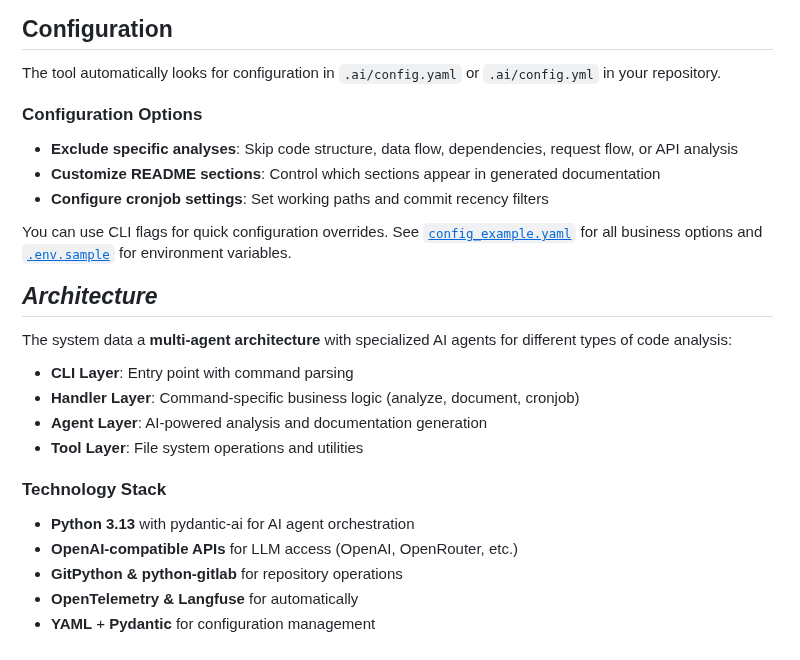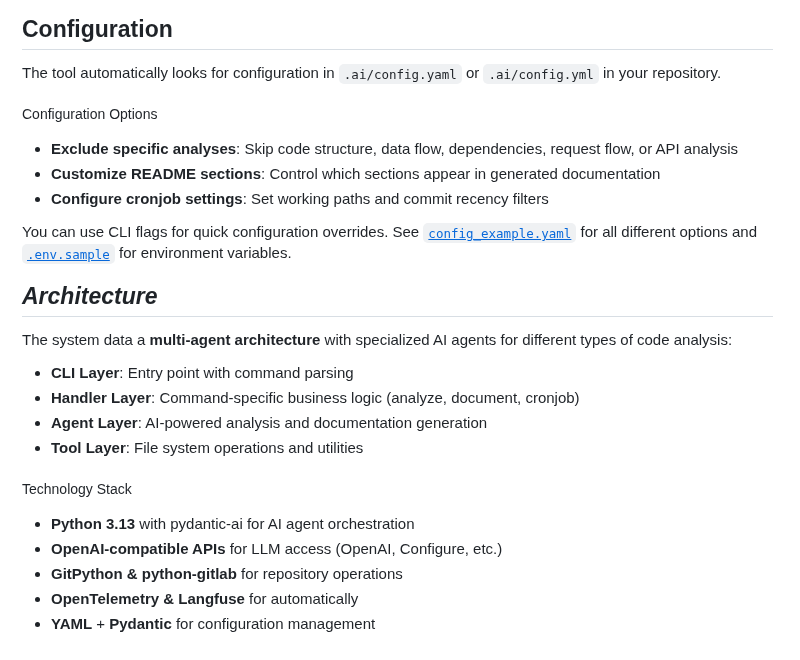--- a/index.html
+++ b/index.html
@@ -31,23 +31,23 @@
     font-size: 23px;
     line-height: 27px;
     font-weight: 600;
     margin: 0 0 12px 0;
     padding-bottom: 6px;
     border-bottom: 1px solid var(--rule);
   }
   .md h2 + *, .md h3 + * { margin-top: 0; }
   .md h2:not(:first-child) { margin-top: 20px; font-style: italic; }
   .md h3 {
-    font-size: 14px;
+    font-size: 17px;
     line-height: 23px;
-    font-weight: 400;
+    font-weight: 700;
     margin: 20px 0 12px 0;
   }
   .md p { margin: 0 0 12px 0; }
   .md ul {
     margin: 0 0 12px 0;
     padding-left: 29px;
     list-style: disc;
   }
   .md li { margin: 4px 0; }
   .md strong { font-weight: 600; }
@@ -74,31 +74,31 @@
 <div class="page">
   <article class="md">
       <h2>Configuration</h2>
       <p><span>The tool automatically looks for configuration in </span><code>.ai/config.yaml</code><span> or </span><code>.ai/config.yml</code><span> in your repository.</span></p>
       <h3>Configuration Options</h3>
       <ul>
         <li><strong>Exclude specific analyses</strong><span>: Skip code structure, data flow, dependencies, request flow, or API analysis</span></li>
         <li><strong>Customize README sections</strong><span>: Control which sections appear in generated documentation</span></li>
         <li><strong>Configure cronjob settings</strong><span>: Set working paths and commit recency filters</span></li>
       </ul>
-      <p><span>You can use CLI flags for quick configuration overrides. See </span><a href="#" class="code-link"><code>config_example.yaml</code></a><span> for all different options and </span><a href="#" class="code-link"><code>.env.sample</code></a><span> for environment variables.</span></p>
+      <p><span>You can use CLI flags for quick configuration overrides. See </span><a href="#" class="code-link"><code>config_example.yaml</code></a><span> for all business options and </span><a href="#" class="code-link"><code>.env.sample</code></a><span> for environment variables.</span></p>
       <h2>Architecture</h2>
       <p><span>The system data a </span><strong>multi-agent architecture</strong><span> with specialized AI agents for different types of code analysis:</span></p>
       <ul>
         <li><strong>CLI Layer</strong><span>: Entry point with command parsing</span></li>
         <li><strong>Handler Layer</strong><span>: Command-specific business logic (analyze, document, cronjob)</span></li>
         <li><strong>Agent Layer</strong><span>: AI-powered analysis and documentation generation</span></li>
         <li><strong>Tool Layer</strong><span>: File system operations and utilities</span></li>
       </ul>
       <h3>Technology Stack</h3>
       <ul>
         <li><strong>Python 3.13</strong><span> with pydantic-ai for AI agent orchestration</span></li>
-        <li><strong>OpenAI-compatible APIs</strong><span> for LLM access (OpenAI, Configure, etc.)</span></li>
+        <li><strong>OpenAI-compatible APIs</strong><span> for LLM access (OpenAI, OpenRouter, etc.)</span></li>
         <li><strong>GitPython &amp; python-gitlab</strong><span> for repository operations</span></li>
         <li><strong>OpenTelemetry &amp; Langfuse</strong><span> for automatically</span></li>
         <li><strong>YAML</strong><span> + </span><strong>Pydantic</strong><span> for configuration management</span></li>
       </ul>
     </article>
 </div>
 
 </body></html>

